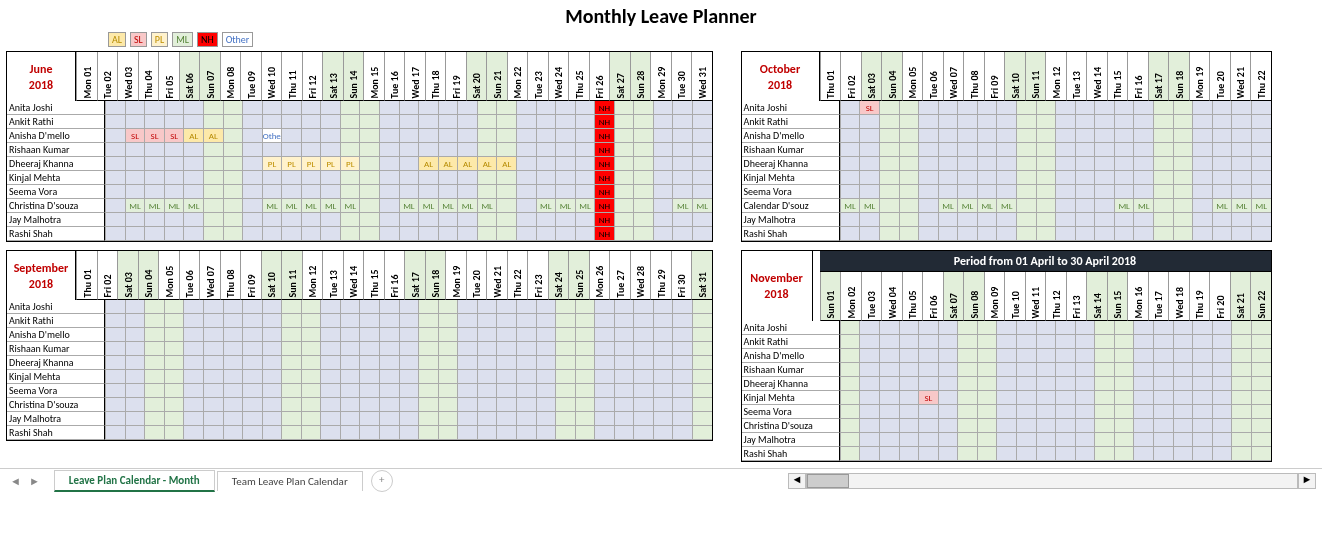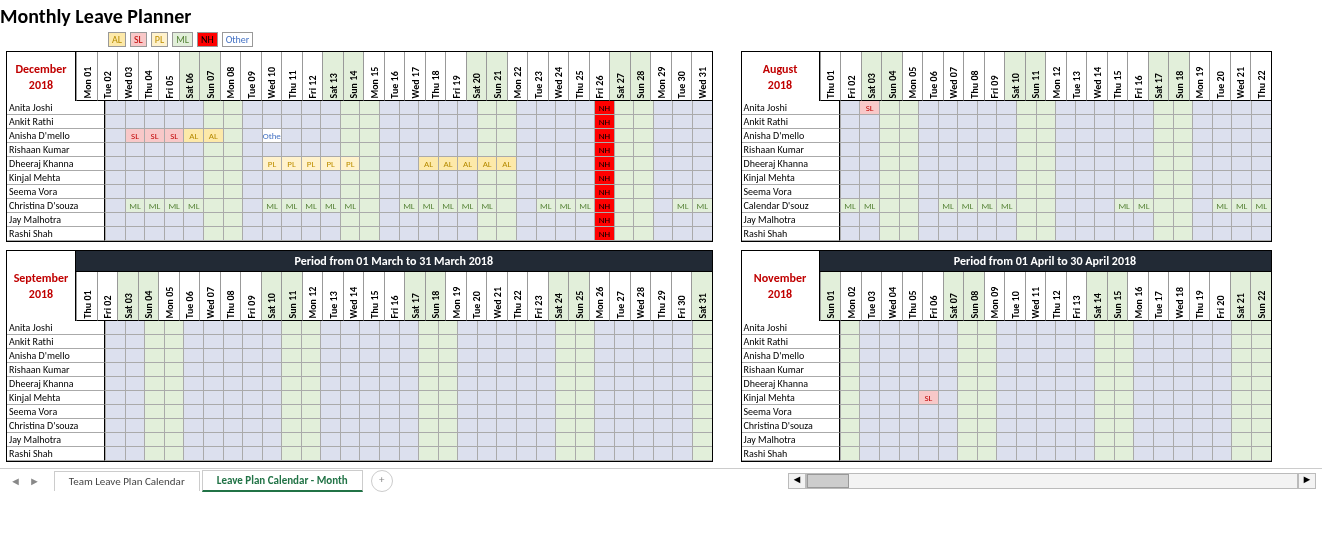--- a/index.html
+++ b/index.html
@@ -1,17 +1,17 @@
 <!DOCTYPE html>
 <html><head>
 <meta charset="utf-8">
 <style>
   body { font-family: Calibri, Arial, sans-serif; font-size: 11px; margin: 0; padding: 0; background: #fff; overflow: hidden; }
   .wrap { width: 1322px; }
-  .title { font-weight: bold; font-size: 20px; padding: 4px 0 2px; }
+  .title { text-align: center; font-weight: bold; font-size: 20px; padding: 4px 0 2px; }
   .legend { display: flex; gap: 4px; padding: 2px 0 4px 108px; align-items: center; }
   .legend span { padding: 0 3px; font-size: 10px; border: 1px solid #999; }
   .AL { background: #fde9a9; color: #b58a00; }
   .SL { background: #f8c8c8; color: #c00000; }
   .PL { background: #fff2cc; color: #bf8f00; }
   .ML { background: #e2efda; color: #548235; }
   .NH { background: #ff0000; color: #000; }
   .Other { background: #fff; color: #4472c4; }
   .planner-grid { display: flex; gap: 28px; padding: 0 6px 6px; }
   .month-block { border: 1px solid #000; }
@@ -52,21 +52,21 @@
       <span class="NH">NH</span>
       <span class="Other">Other</span>
     </div>
 
   <div class="planner-grid">
     <div style="display:flex; flex-direction:column; gap:8px;">
       <div id="month-0">
           <div class="month-block" style="width: 704.5px;">
             <div class="month-head">
               <div class="month-name-cell">
-                <div>December</div>
+                <div>June</div>
                 <div>2018</div>
               </div>
               <div style="flex: 1 1 0%;">
                 <div class="days-row">
                   <div class="day-col" style="width: 19.5px;">
                     <span class="rot">Mon 01</span>
                   </div>
                   <div class="day-col" style="width: 19.5px;">
                     <span class="rot">Tue 02</span>
                   </div>
@@ -503,21 +503,20 @@
           </div>
         </div>
       <div id="month-2">
           <div class="month-block" style="width: 704.5px;">
             <div class="month-head">
               <div class="month-name-cell">
                 <div>September</div>
                 <div>2018</div>
               </div>
               <div style="flex: 1 1 0%;">
-                <div class="period-bar">Period from 01 March to 31 March 2018</div>
                 <div class="days-row">
                   <div class="day-col" style="width: 19.5px;">
                     <span class="rot">Thu 01</span>
                   </div>
                   <div class="day-col" style="width: 19.5px;">
                     <span class="rot">Fri 02</span>
                   </div>
                   <div class="day-col weekend" style="width: 19.5px;">
                     <span class="rot">Sat 03</span>
                   </div>
@@ -949,21 +948,21 @@
               <div class="cell weekend" style="width: 19.5px;"></div>
             </div>
           </div>
         </div>
     </div>
     <div style="display:flex; flex-direction:column; gap:8px;">
       <div id="month-1">
           <div class="month-block" style="width: 529px;">
             <div class="month-head">
               <div class="month-name-cell">
-                <div>August</div>
+                <div>October</div>
                 <div>2018</div>
               </div>
               <div style="flex: 1 1 0%;">
                 <div class="days-row">
                   <div class="day-col" style="width: 19.5px;">
                     <span class="rot">Thu 01</span>
                   </div>
                   <div class="day-col" style="width: 19.5px;">
                     <span class="rot">Fri 02</span>
                   </div>
@@ -1282,21 +1281,21 @@
             </div>
           </div>
         </div>
       <div id="month-3">
           <div class="month-block" style="width: 529px;">
             <div class="month-head">
               <div class="month-name-cell">
                 <div>November</div>
                 <div>2018</div>
               </div>
-              <div style="flex: 1 1 0%;">
+              <div style="flex: 1 1 0%; padding-left: 7px;">
                 <div class="period-bar">Period from 01 April to 30 April 2018</div>
                 <div class="days-row">
                   <div class="day-col weekend" style="width: 19.5px;">
                     <span class="rot">Sun 01</span>
                   </div>
                   <div class="day-col" style="width: 19.5px;">
                     <span class="rot">Mon 02</span>
                   </div>
                   <div class="day-col" style="width: 19.5px;">
                     <span class="rot">Tue 03</span>
@@ -1614,22 +1613,22 @@
           </div>
         </div>
     </div>
   </div>
 
   <div class="sheet-tabs">
     <div class="nav-arrows">
       <span>◄</span>
       <span>►</span>
     </div>
+    <div class="tab active">Leave Plan Calendar - Month</div>
     <div class="tab">Team Leave Plan Calendar</div>
-    <div class="tab active">Leave Plan Calendar - Month</div>
     <div class="add-tab">+</div>
     <div class="hscroll">
       <div class="scroll-btn">◄</div>
       <div class="scroll-track">
         <div class="scroll-thumb"></div>
       </div>
       <div class="scroll-btn">►</div>
     </div>
   </div>
 </div>

